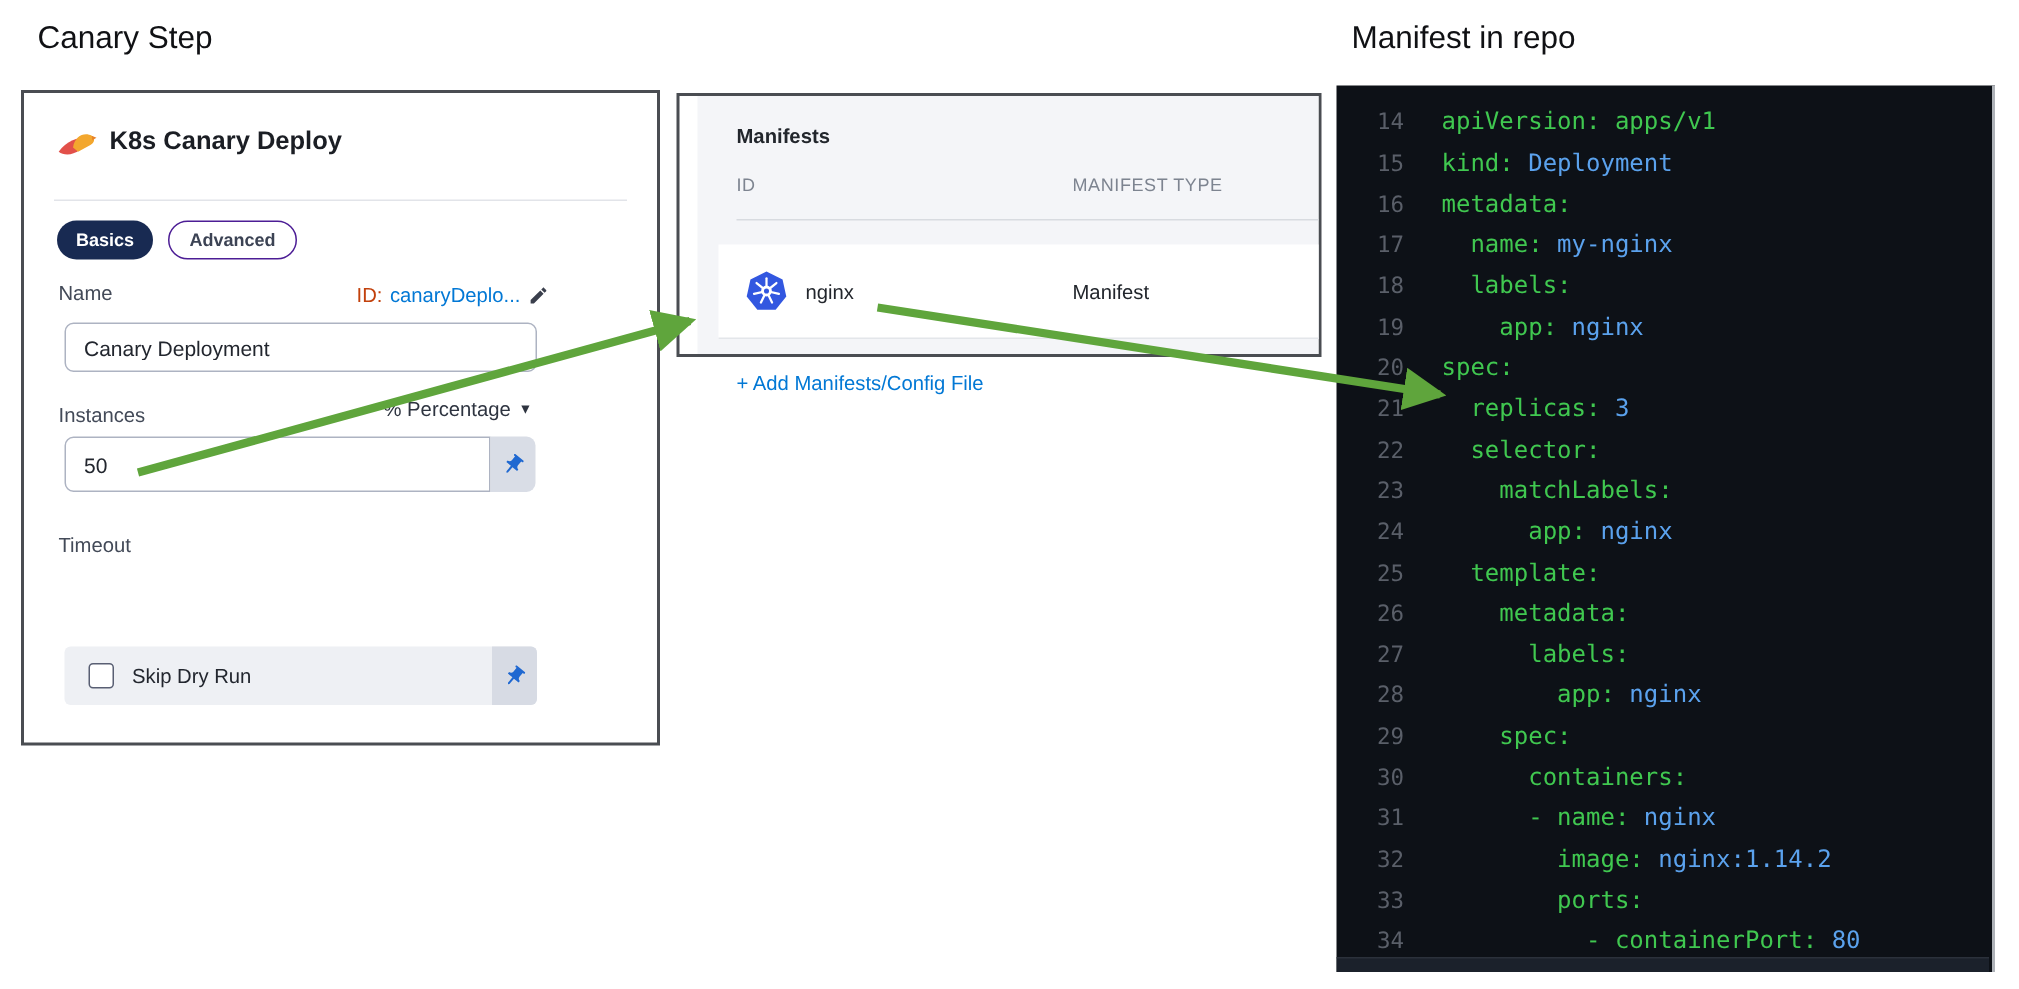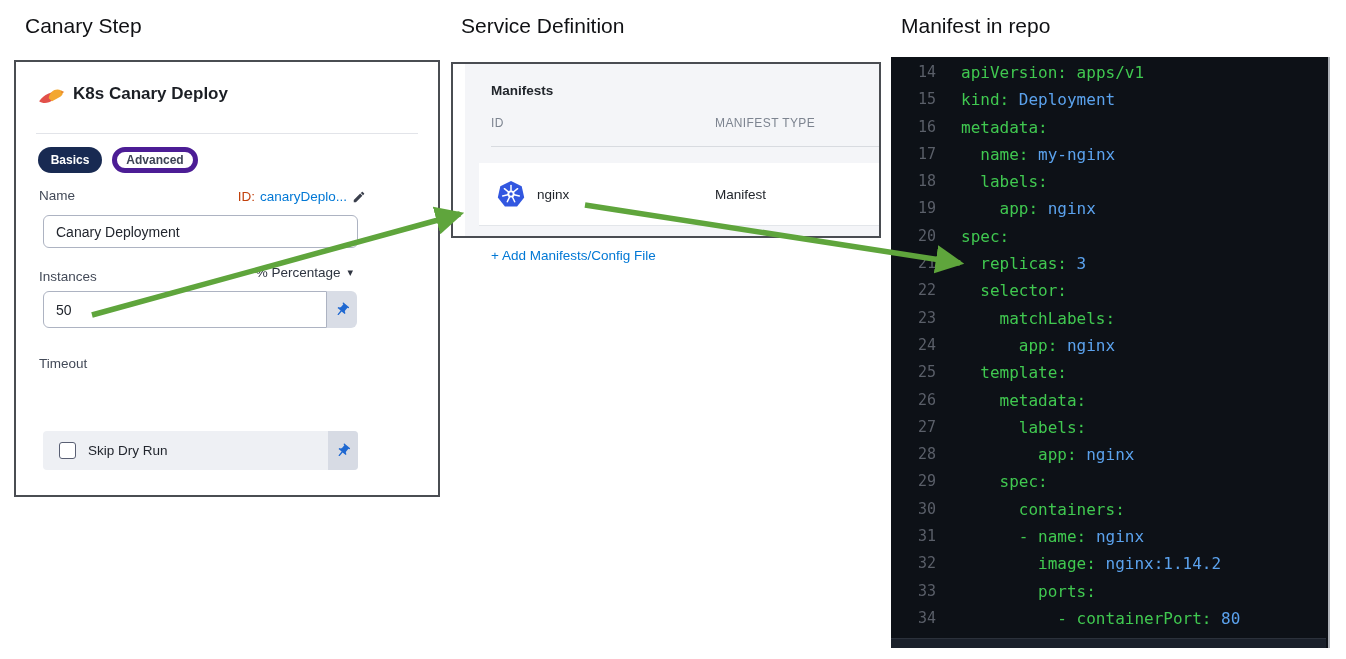--- a/index.html
+++ b/index.html
@@ -11,21 +11,21 @@
 
   
   .panel{position:absolute;background:#fff;border:2px solid #4a4d52;box-sizing:border-box;}
   .canary-panel{left:14px;top:60px;width:426px;height:437px;}
   .canary-icon{position:absolute;left:22px;top:20px;width:27px;height:27px;}
   .step-heading{position:absolute;left:57px;top:22px;margin:0;font-size:17px;font-weight:bold;color:#1b1e24;}
   .hdr-divider{position:absolute;left:20px;right:20px;top:71px;height:1px;background:#e2e4e9;}
   .pill{position:absolute;top:85px;height:26px;border-radius:13px;font-size:12px;font-weight:bold;
         display:flex;align-items:center;justify-content:center;font-family:inherit;cursor:pointer;}
   .pill-basics{left:22px;width:64px;background:#182a52;color:#fff;border:none;}
-  .pill-advanced{left:96px;width:86px;background:#fff;color:#3c4354;border:5px solid #4c1d95;}
+  .pill-advanced{left:96px;width:86px;background:#fff;color:#3c4354;border:1px solid #4c1d95;}
   .lbl{position:absolute;font-size:13.5px;color:#434a58;}
   .id-row{position:absolute;top:127px;right:72px;display:flex;align-items:center;gap:5px;font-size:13.5px;}
   .id-prefix{color:#c2410c;}
   .id-value{color:#0278d5;cursor:pointer;}
   .txt{box-sizing:border-box;border:1px solid #adb3c2;background:#fff;font-family:inherit;
        font-size:14px;font-weight:500;color:#22262e;padding:0 12px;outline:none;}
   .name-input{position:absolute;left:27px;top:153px;width:315px;height:33px;border-radius:6px;}
   .unit-select{position:absolute;top:203px;right:85px;display:flex;align-items:center;gap:7px;
                font-size:13.5px;color:#2e3440;cursor:pointer;}
   .caret{font-size:11px;color:#2e3440;}
@@ -55,38 +55,37 @@
                 border-bottom:1px solid #e3e6ea;display:flex;align-items:center;cursor:pointer;}
   .k8s-icon{margin-left:18px;width:28px;height:28px;flex:none;}
   .row-id{margin-left:12px;font-size:13.5px;font-weight:500;color:#22262c;}
   .row-type{position:absolute;left:236px;font-size:13.5px;color:#22262c;}
   .add-link{position:absolute;left:26px;top:184px;font-size:13.5px;font-weight:500;color:#0278d5;
             text-decoration:none;cursor:pointer;}
 
   
   .editor{position:absolute;left:891px;top:57px;width:439px;height:591px;background:#0d1117;
           border-right:2px solid #aeb2b8;box-sizing:border-box;padding-top:6px;overflow:hidden;}
-  .code-line{display:flex;align-items:flex-start;height:27.3px;
+  .code-line{display:flex;align-items:flex-end;height:27.3px;
              font-family:"DejaVu Sans Mono",monospace;font-size:16px;}
   .ln{width:45px;text-align:right;color:#5a5f69;flex:none;font-size:15px;}
   .code{margin-left:25px;white-space:pre;}
   .tok-k{color:#40c850;}
   .tok-v{color:#5ba2ed;}
   .hscroll{position:absolute;left:0;right:2px;bottom:0;height:9px;background:#1b212b;border-top:1px solid #2b313b;}
 
   
   .arrows{position:absolute;left:0;top:0;pointer-events:none;z-index:40;}
 </style>
 </head>
 <body>
 
 <div class="stage">
 
   <div class="col-title" style="left:25px">Canary Step</div>
-  <div class="col-title" style="left:461px">Service Definition</div>
   <div class="col-title" style="left:901px">Manifest in repo</div>
 
   <section class="panel canary-panel">
     <span class="canary-icon">
       <svg width="27" height="27" viewBox="0 0 24 24">
         <path d="M1 17 C6 10 13 8 21 8.5 L13.5 16 C9 19.4 3.8 19.2 1 17 Z" fill="#e2504a"></path>
         <path d="M9.5 14.5 C10.5 7.5 16.5 5.2 20.6 7.6 C22.8 9 22.3 11.8 19.8 13 L12.5 17 Z" fill="#f3a72e"></path>
         <path d="M20.6 7.6 L23.4 8.8 L20.9 10.2 Z" fill="#e8832a"></path>
       </svg>
     </span>

